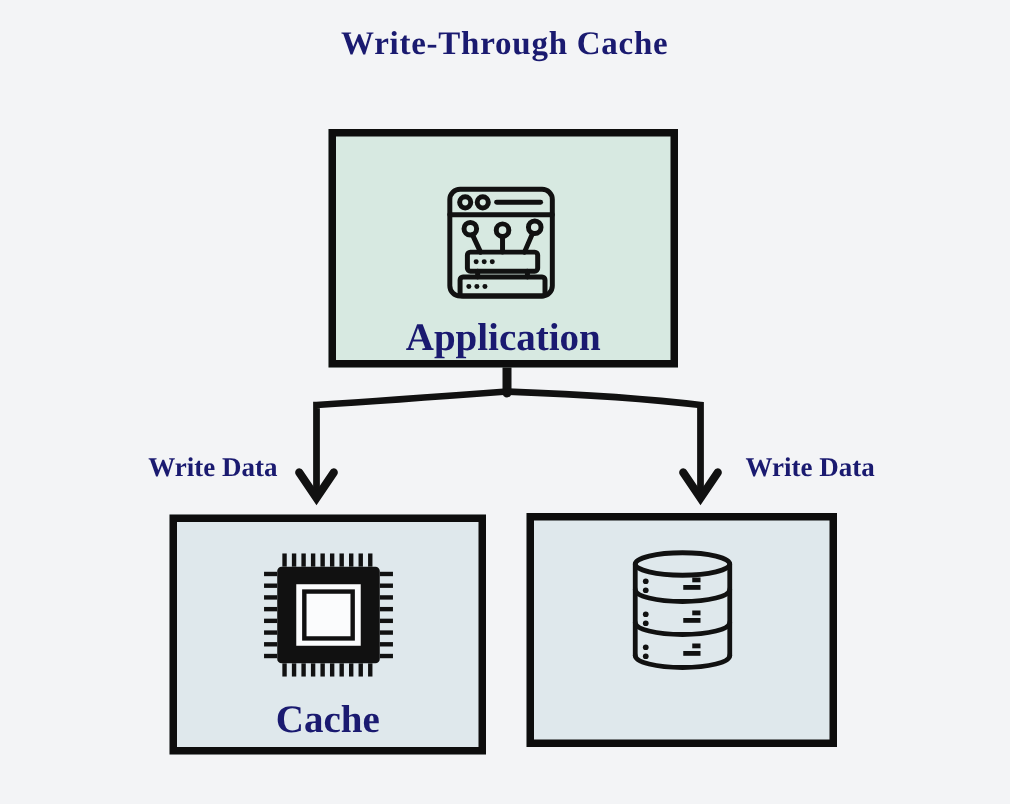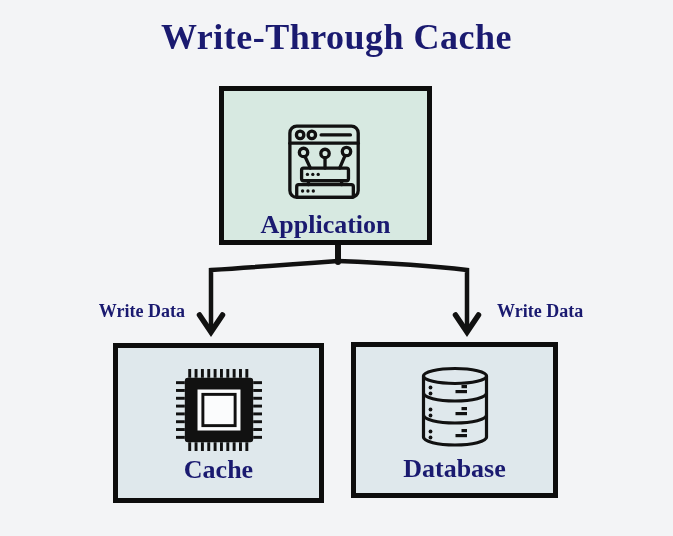--- a/index.html
+++ b/index.html
@@ -15,39 +15,39 @@
   .canvas{
     position:relative;
     width:673px;height:536px;
     background:var(--page-bg);
     font-family:"Liberation Serif","DejaVu Serif",serif;
     overflow:hidden;
   }
   .diagram-title{
     position:absolute;left:0;top:16px;width:673px;
     text-align:center;
-    font-size:36px;font-weight:bold;
+    font-size:22px;font-weight:bold;
     color:var(--text-navy);
     letter-spacing:0.5px;
   }
   .node{
     position:absolute;
     border:5px solid var(--border-color);
     display:flex;flex-direction:column;
     align-items:center;
   }
   .node-application{
-    left:219px;top:86px;width:213px;height:159px;
+    left:219px;top:86px;width:233px;height:159px;
     background:var(--application-fill);
     padding-top:31px;gap:7px;
   }
   .node-cache{
     left:113px;top:343px;width:211px;height:160px;
     background:var(--store-fill);
-    padding-top:20px;gap:4px;
+    padding-top:20px;gap:14px;
   }
   .node-database{
     left:351px;top:342px;width:207px;height:156px;
     background:var(--store-fill);
     padding-top:19px;gap:7px;
   }
   .node-label{
     font-size:26px;font-weight:bold;
     color:var(--text-navy);
     line-height:1.1;
@@ -183,16 +183,15 @@
         <circle cx="10.5" cy="43.5" r="1.9"></circle>
           <circle cx="10.5" cy="49.5" r="1.9"></circle>
         <rect x="41.5" y="41" width="5.5" height="3.2"></rect>
           <rect x="35.5" y="46" width="11.5" height="3.2"></rect>
         <circle cx="10.5" cy="65.5" r="1.9"></circle>
           <circle cx="10.5" cy="71.5" r="1.9"></circle>
         <rect x="41.5" y="63" width="5.5" height="3.2"></rect>
           <rect x="35.5" y="68" width="11.5" height="3.2"></rect>
       </g>
     </svg>
-    <div class="node-label">Database</div>
   </div>
 
 </div>
 
 </body></html>

